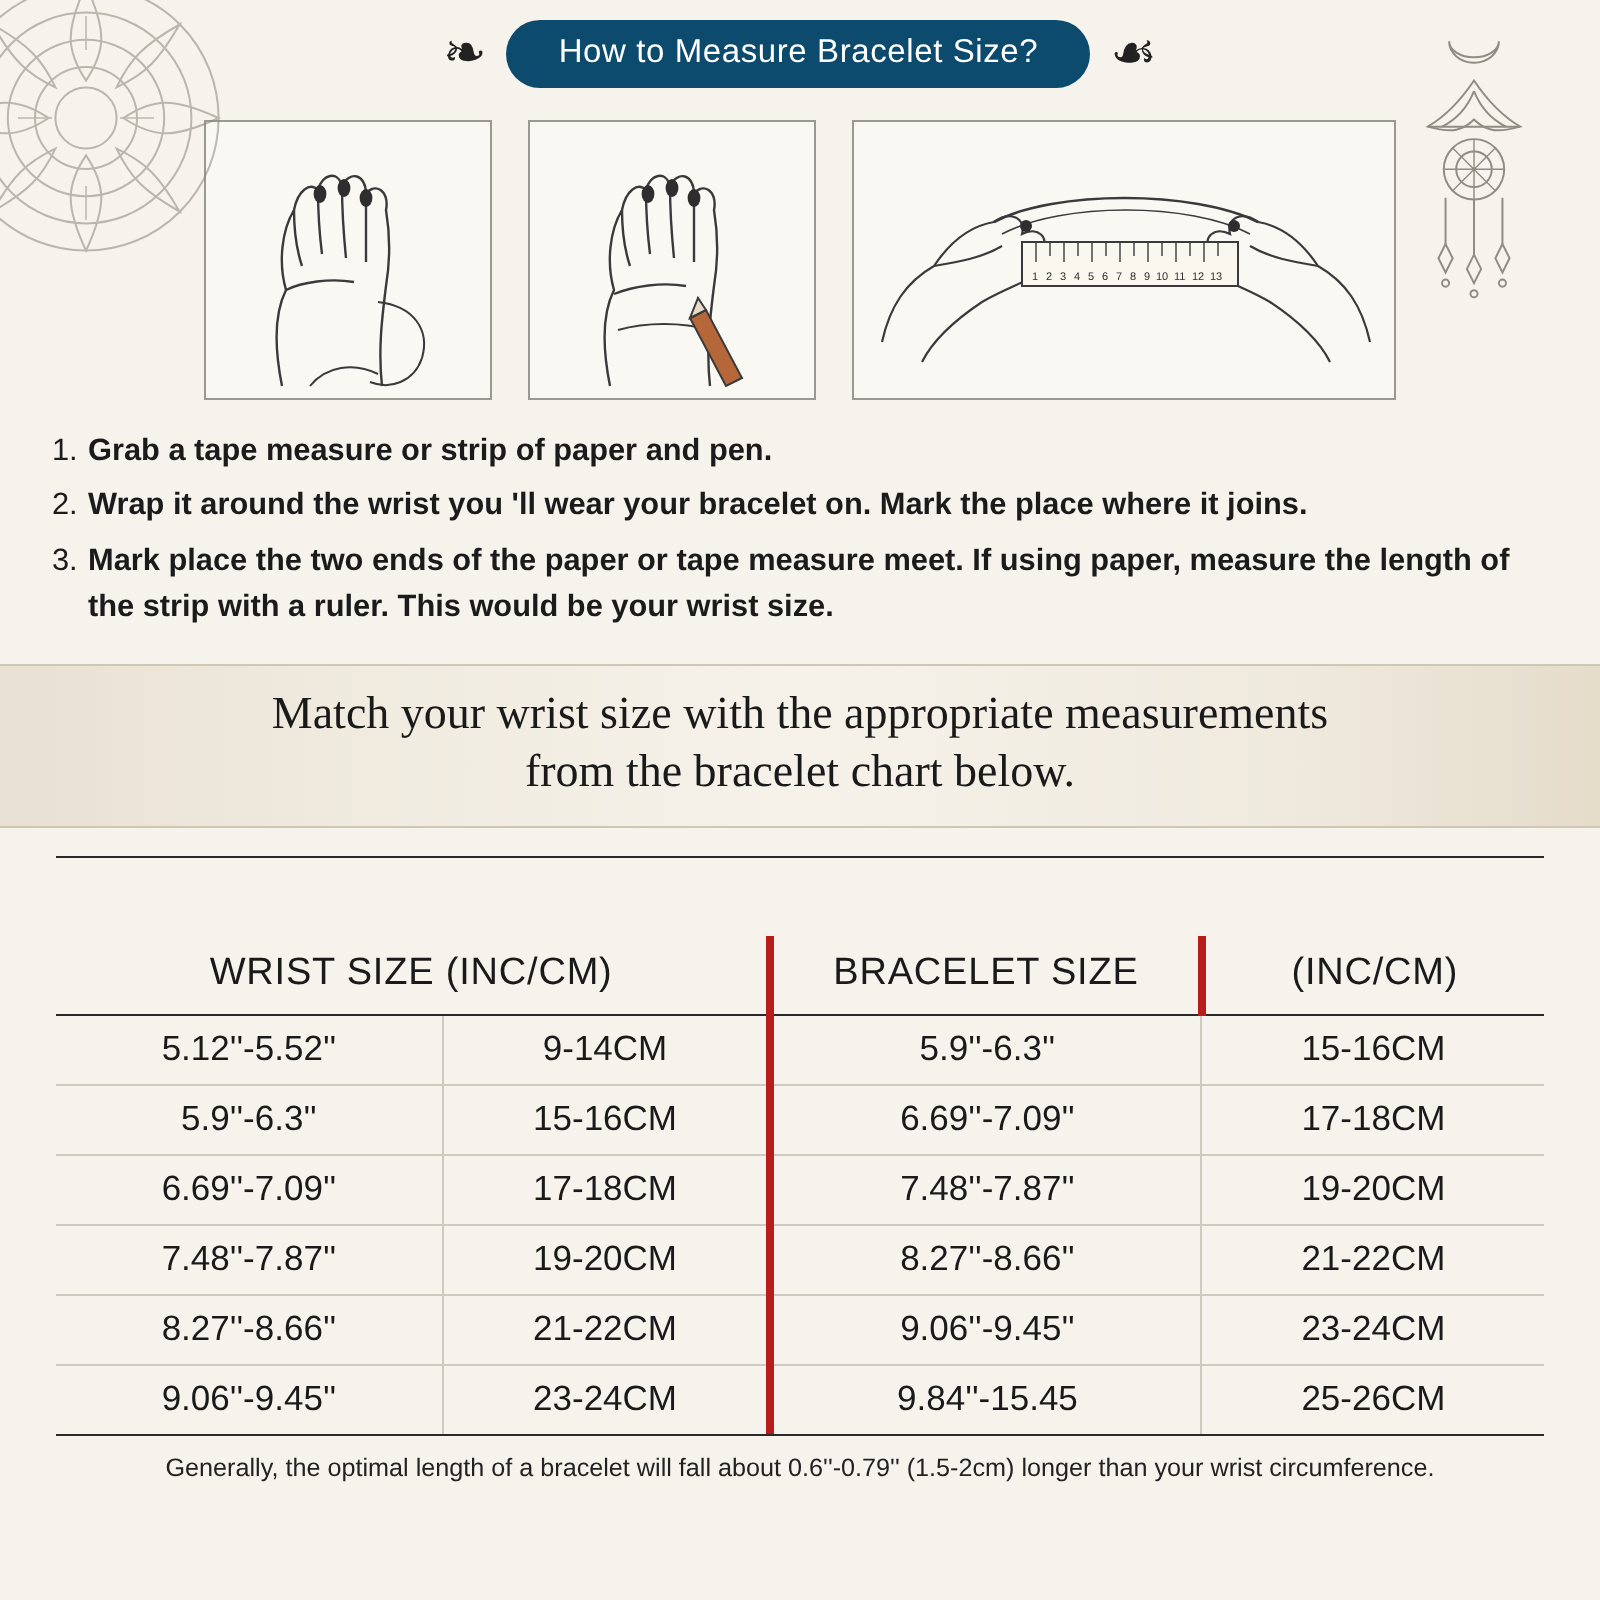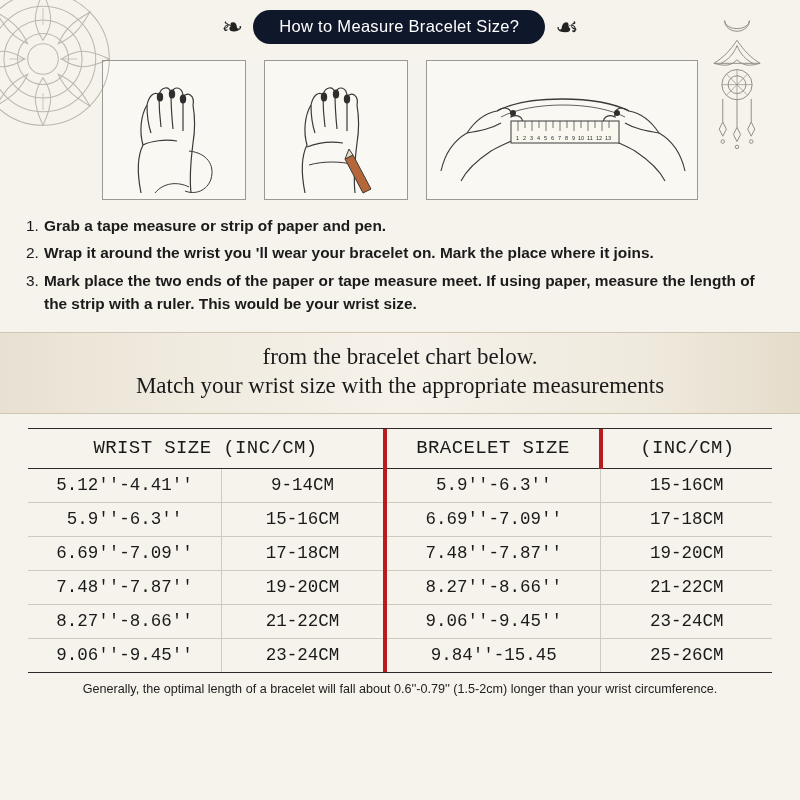--- a/index.html
+++ b/index.html
@@ -54,21 +54,21 @@
 
   
   .subtitle-row {
     display: flex;
     align-items: center;
     justify-content: center;
     margin-top: 10px;
     gap: 10px;
   }
   .pill {
-    background: #0f172a;
+    background: #0c4a6e;
     color: #fff;
     border-radius: 18px;
     padding: 7px 26px 8px 26px;
     font-size: 16.5px;
     letter-spacing: .3px;
     font-family: "Liberation Sans", sans-serif;
   }
   .flourish {
     font-size: 26px;
     color: #222;
@@ -118,21 +118,22 @@
 
   
   .table-wrap {
     margin: 14px 28px 0 28px;
     border-top: 1px solid #2a2a2a;
     border-bottom: 1px solid #2a2a2a;
   }
   table {
     width: 100%;
     border-collapse: collapse;
-    font-family: Liberation Mono, monospace;
+    font-family: Liberation Sans, sans-serif;
+    margin-top: 39px;
   }
   th, td {
     text-align: center;
     font-weight: 400;
     border-bottom: 1px solid #cfcabd;
     padding: 6px 2px 7px 2px;
     font-size: 17.5px;
   }
   thead th {
     font-size: 19px;
@@ -311,42 +312,42 @@
       <span class="step-num">2.</span>
       <span class="step-txt">Wrap it around the wrist you 'll wear your bracelet on. Mark the place where it joins.</span>
     </div>
     <div class="step">
       <span class="step-num">3.</span>
       <span class="step-txt">Mark place the two ends of the paper or tape measure meet. If using paper, measure the length of the strip with a ruler. This would be your wrist size.</span>
     </div>
   </div>
 
   <div class="banner">
+    <div>Match your wrist size with the appropriate measurements</div>
     <div>from the bracelet chart below.</div>
-    <div>Match your wrist size with the appropriate measurements</div>
   </div>
 
   <div class="table-wrap">
     <table>
       <colgroup>
         <col class="c1">
           <col class="c2">
           <col class="c3">
           <col class="c4">
       </colgroup>
       <thead>
         <tr>
           <th colspan="2">WRIST SIZE (INC/CM)</th>
           <th class="vline-dark">BRACELET SIZE</th>
           <th class="vline-dark">(INC/CM)</th>
         </tr>
       </thead>
       <tbody>
         <tr>
-          <td>5.12''-4.41''</td>
+          <td>5.12''-5.52''</td>
           <td class="vline">9-14CM</td>
           <td class="vline-dark">5.9''-6.3''</td>
           <td class="vline">15-16CM</td>
         </tr>
         <tr>
           <td>5.9''-6.3''</td>
           <td class="vline">15-16CM</td>
           <td class="vline-dark">6.69''-7.09''</td>
           <td class="vline">17-18CM</td>
         </tr>

